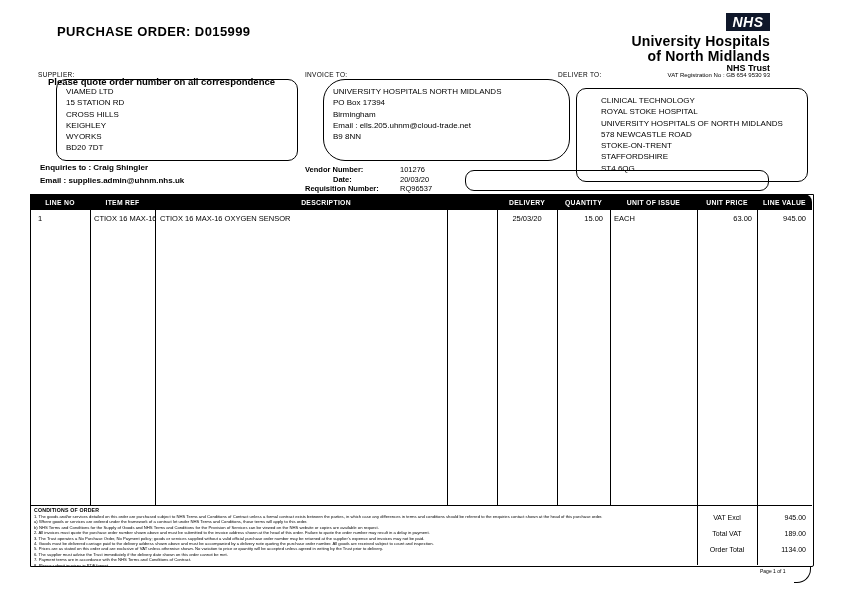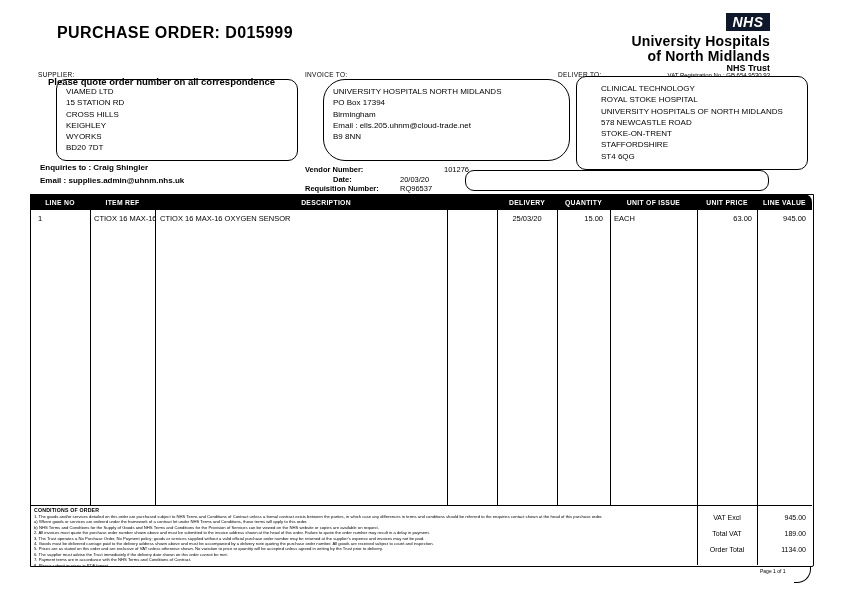--- a/index.html
+++ b/index.html
@@ -3,21 +3,21 @@
 <meta charset="utf-8">
 <style>
   html,body{margin:0;padding:0;background:#e8e8e8;}
   #page{
     position:relative;width:842px;height:595px;background:#ffffff;
     font-family:"Liberation Sans","DejaVu Sans",sans-serif;color:#000;overflow:hidden;
   }
   .abs{position:absolute;}
   .vline{position:absolute;width:1px;background:#000;}
   .hline{position:absolute;height:1px;background:#000;}
-  .po-title{font-size:16px;font-weight:bold;letter-spacing:.4px;padding-left:9px;}
+  .po-title{font-size:13px;font-weight:bold;letter-spacing:.4px;padding-left:9px;}
   .po-sub{font-size:9.5px;font-weight:bold;}
   .nhs-box{background:#0f172a;color:#fff;font-weight:bold;font-style:italic;
     font-size:14px;text-align:center;line-height:18px;letter-spacing:.5px;}
   .org-line{font-size:14px;font-weight:bold;text-align:right;letter-spacing:.2px;}
   .trust{font-size:9px;font-weight:bold;text-align:right;}
   .vatreg{font-size:6px;text-align:right;}
   .box-label{font-size:6.5px;letter-spacing:.3px;}
   .addr-box{border:1px solid #000;border-radius:10px;padding:6px 9px;margin-left:23px;}
   .addr-box div{font-size:8px;line-height:11.3px;white-space:nowrap;}
   .enq{font-size:8px;font-weight:bold;}
@@ -63,35 +63,35 @@
   <div class="abs box-label" style="left:305px;top:71px;">INVOICE TO:</div>
   <div class="abs addr-box" style="left:300px;top:79px;width:227px;height:68px;border-radius:22px;">
     <div>UNIVERSITY HOSPITALS NORTH MIDLANDS</div>
     <div>PO Box 17394</div>
     <div>Birmingham</div>
     <div>Email : ells.205.uhnm@cloud-trade.net</div>
     <div>B9 8NN</div>
   </div>
 
   <div class="abs box-label" style="left:558px;top:71px;">DELIVER TO:</div>
-  <div class="abs addr-box" style="left:553px;top:76px;width:197px;height:80px;padding-left:24px;">
+  <div class="abs addr-box" style="left:553px;top:88px;width:197px;height:80px;padding-left:24px;">
     <div>CLINICAL TECHNOLOGY</div>
     <div>ROYAL STOKE HOSPITAL</div>
     <div>UNIVERSITY HOSPITALS OF NORTH MIDLANDS</div>
     <div>578 NEWCASTLE ROAD</div>
     <div>STOKE-ON-TRENT</div>
     <div>STAFFORDSHIRE</div>
     <div>ST4 6QG</div>
   </div>
 
   <div class="abs enq" style="left:40px;top:163px;">Enquiries to : Craig Shingler</div>
   <div class="abs enq" style="left:40px;top:176px;">Email : supplies.admin@uhnm.nhs.uk</div>
 
   <div class="abs oi-label" style="left:305px;top:165px;">Vendor Number:</div>
-  <div class="abs oi-value" style="left:400px;top:165px;margin-left:44px;">101276</div>
+  <div class="abs oi-value" style="left:400px;top:165px;">101276</div>
   <div class="abs oi-label" style="left:305px;top:174.5px;padding-left:28px;">Date:</div>
   <div class="abs oi-value" style="left:400px;top:174.5px;">20/03/20</div>
   <div class="abs oi-label" style="left:305px;top:184px;">Requisition Number:</div>
   <div class="abs oi-value" style="left:400px;top:184px;">RQ96537</div>
 
   <div class="abs empty-box" style="left:465px;top:170px;width:302px;height:19px;"></div>
 
   <div class="abs" style="left:30px;top:194px;width:782px;height:371px;border:1px solid #000;border-bottom-right-radius:2px;"></div>
 
   <div class="abs thead" style="left:30px;top:194px;width:782px;">

